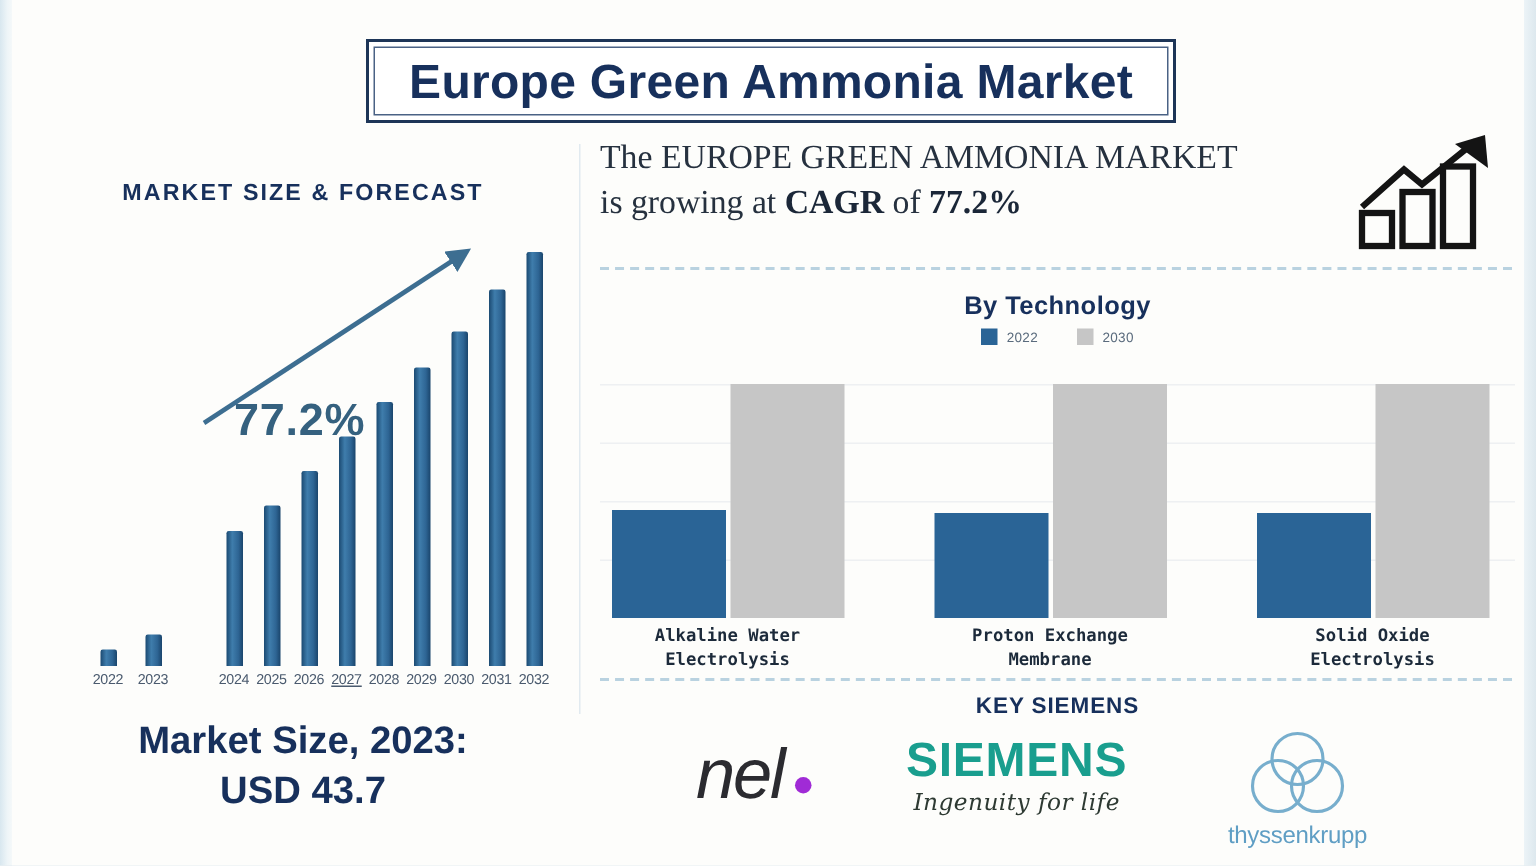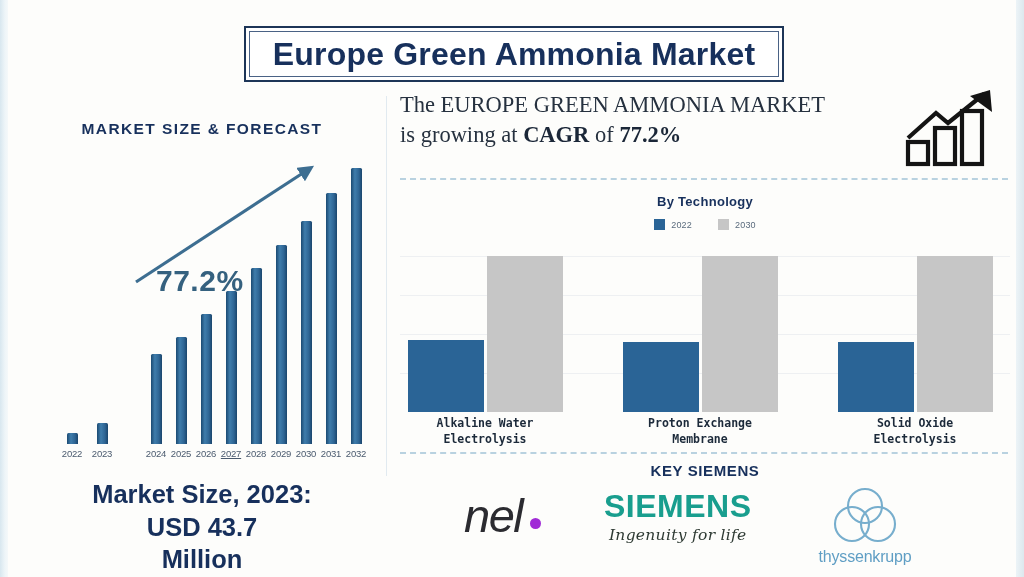--- a/index.html
+++ b/index.html
@@ -98,21 +98,21 @@
     font-size: 22.5px; color: #26313f; line-height: 1.32;
   }
   #headline .caps { font-size: 22.5px; }
   #headline b { font-weight: bold; color: #1b2738; }
   #growth-icon {
     position: absolute; left: 508px; top: 0px; width: 98px; height: 82px;
   }
 
   #tech-heading {
     position: absolute; left: 0; top: 108px; width: 622px;
-    text-align: center; font-size: 13px; font-weight: bold; color: #17305c;
+    text-align: center; font-size: 17px; font-weight: bold; color: #17305c;
     letter-spacing: .3px;
   }
   #tech-legend {
     position: absolute; left: 0; top: 133px; width: 622px;
     display: flex; justify-content: center; gap: 26px; align-items: center;
   }
   .legend-item { display: flex; align-items: center; gap: 6px; }
   .legend-swatch { width: 11px; height: 11px; display: inline-block; }
   .legend-label { font-size: 9px; color: #5a6b7d; letter-spacing: .2px; }
 
@@ -210,21 +210,20 @@
           <div class="year-label" style="left: 240px;">2028</div>
           <div class="year-label" style="left: 265px;">2029</div>
           <div class="year-label" style="left: 290px;">2030</div>
           <div class="year-label" style="left: 315px;">2031</div>
           <div class="year-label" style="left: 340px;">2032</div>
         </div>
 
       <div id="market-size-block">
         <div>Market Size, 2023:</div>
         <div>USD 43.7</div>
-        <div>Million</div>
       </div>
     </div>
 
     <div id="right-panel">
 
       <div id="headline">
         <span>The </span><span class="caps">EUROPE GREEN AMMONIA MARKET</span><br>
         <span>is growing at </span><b>CAGR</b><span> of </span><b>77.2%</b>
       </div>
 

